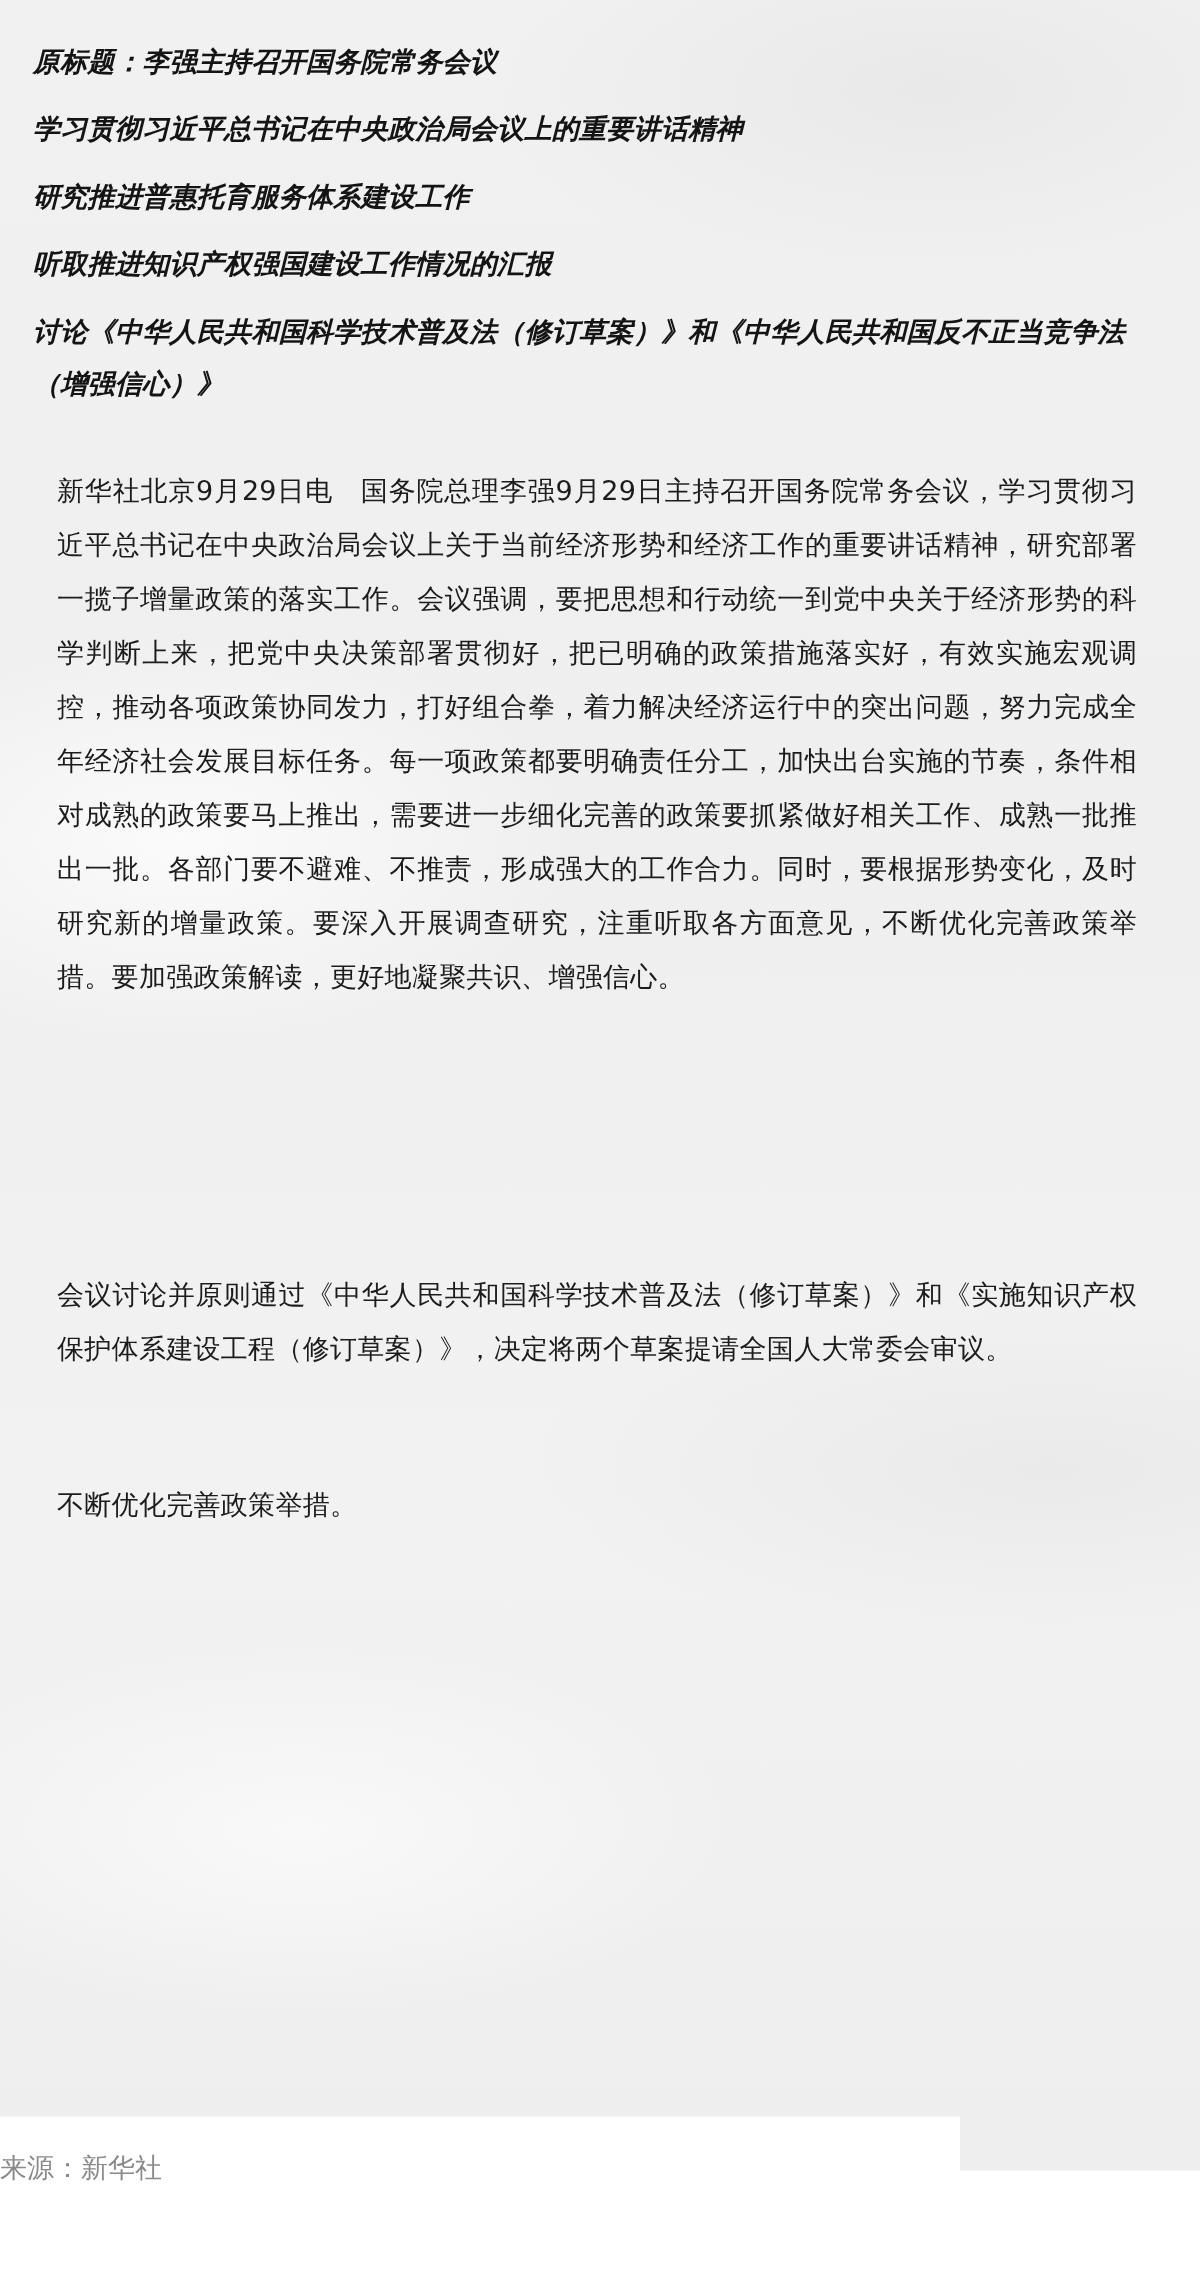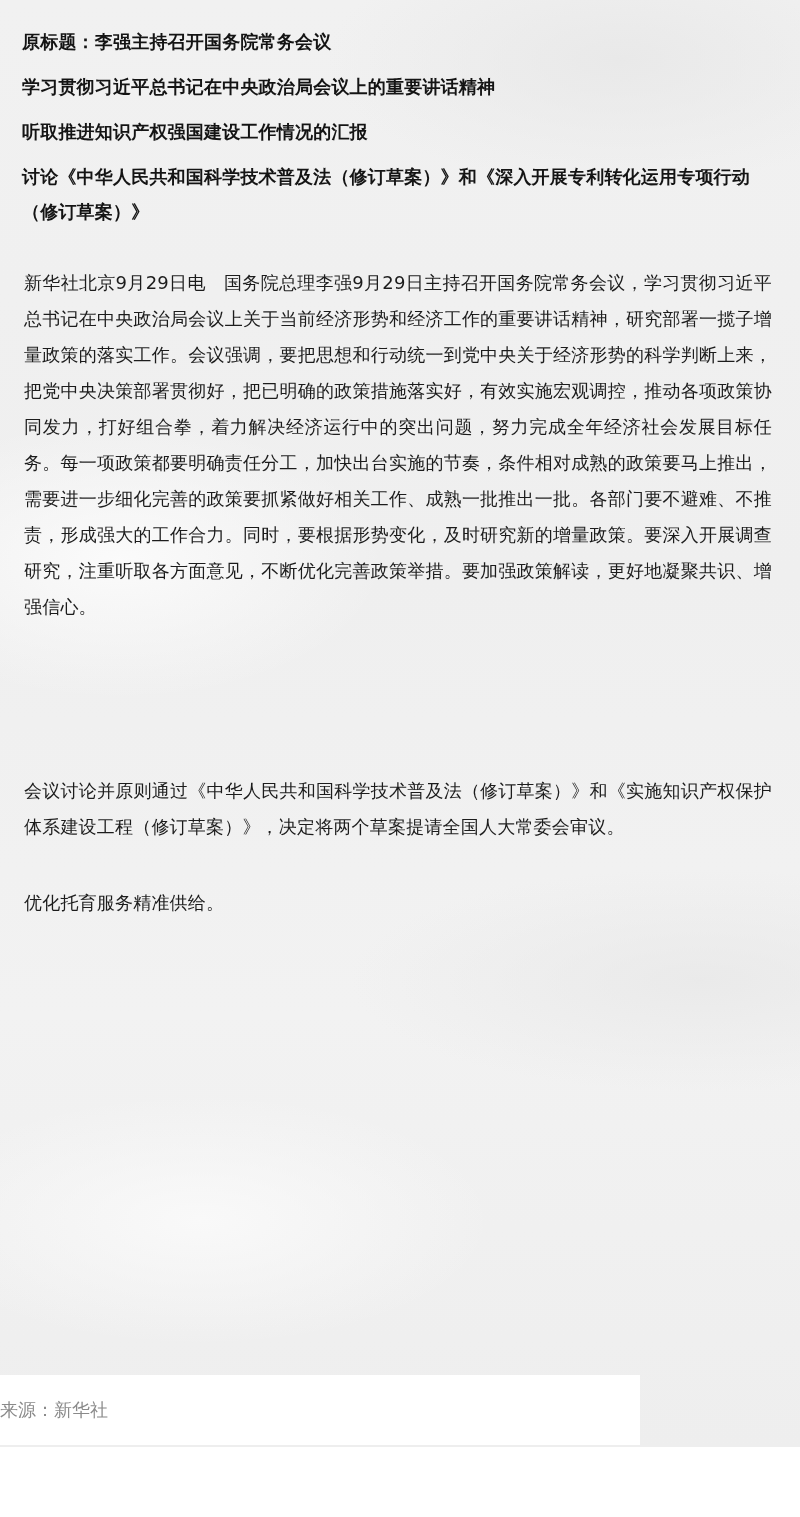--- a/index.html
+++ b/index.html
@@ -27,36 +27,37 @@
       box-sizing: border-box;
       padding: 24px 26px 0 22px;
     }
     .headline {
       font-weight: bold;
       font-size: 18px;
       line-height: 35px;
       letter-spacing: 0.2px;
       margin: 0 0 10px 0;
       color: #141414;
+      font-style: italic;
     }
     .headline.first { margin-top: 0; }
     .headline.last { margin-bottom: 0; }
     .para {
       font-size: 18px;
       line-height: 36px;
-      margin: 2px;
+      margin: 16px;
       color: #1c1c1c;
       letter-spacing: 0.2px;
       text-align: justify;
     }
     .para-gap { height: 36px; }
     .headline-block { margin-bottom: 36px; }
     .footer {
       position: absolute;
-      top: 1375px;
+      top: 1411px;
       left: 0;
       width: 640px;
       height: 70px;
       background: #ffffff;
     }
     .source {
       position: absolute;
       left: 0;
       top: 22px;
       font-size: 18px;
@@ -64,29 +65,30 @@
       color: #8a8a8a;
     }
   </style>
 </head>
 <body>
 
 <div class="article-image">
   <div class="headline-block">
     <p class="headline first">原标题：李强主持召开国务院常务会议</p>
     <p class="headline">学习贯彻习近平总书记在中央政治局会议上的重要讲话精神</p>
+    <p class="headline">研究推进普惠托育服务体系建设工作</p>
     <p class="headline">听取推进知识产权强国建设工作情况的汇报</p>
-    <p class="headline last">讨论《中华人民共和国科学技术普及法（修订草案）》和《深入开展专利转化运用专项行动（修订草案）》</p>
+    <p class="headline last">讨论《中华人民共和国科学技术普及法（修订草案）》和《中华人民共和国反不正当竞争法（增强信心）》</p>
   </div>
 
   <p class="para">新华社北京9月29日电　国务院总理李强9月29日主持召开国务院常务会议，学习贯彻习近平总书记在中央政治局会议上关于当前经济形势和经济工作的重要讲话精神，研究部署一揽子增量政策的落实工作。会议强调，要把思想和行动统一到党中央关于经济形势的科学判断上来，把党中央决策部署贯彻好，把已明确的政策措施落实好，有效实施宏观调控，推动各项政策协同发力，打好组合拳，着力解决经济运行中的突出问题，努力完成全年经济社会发展目标任务。每一项政策都要明确责任分工，加快出台实施的节奏，条件相对成熟的政策要马上推出，需要进一步细化完善的政策要抓紧做好相关工作、成熟一批推出一批。各部门要不避难、不推责，形成强大的工作合力。同时，要根据形势变化，及时研究新的增量政策。要深入开展调查研究，注重听取各方面意见，不断优化完善政策举措。要加强政策解读，更好地凝聚共识、增强信心。</p>
   <div class="para-gap"></div>
   <div class="para-gap"></div>
   <div class="para-gap"></div>
   <div class="para-gap"></div>
   <p class="para">会议讨论并原则通过《中华人民共和国科学技术普及法（修订草案）》和《实施知识产权保护体系建设工程（修订草案）》，决定将两个草案提请全国人大常委会审议。</p>
   <div class="para-gap"></div>
-  <p class="para">优化托育服务精准供给。</p>
+  <p class="para">不断优化完善政策举措。</p>
 </div>
 
 <div class="footer">
   <span class="source">来源：新华社</span>
 </div>
 
 </body></html>

